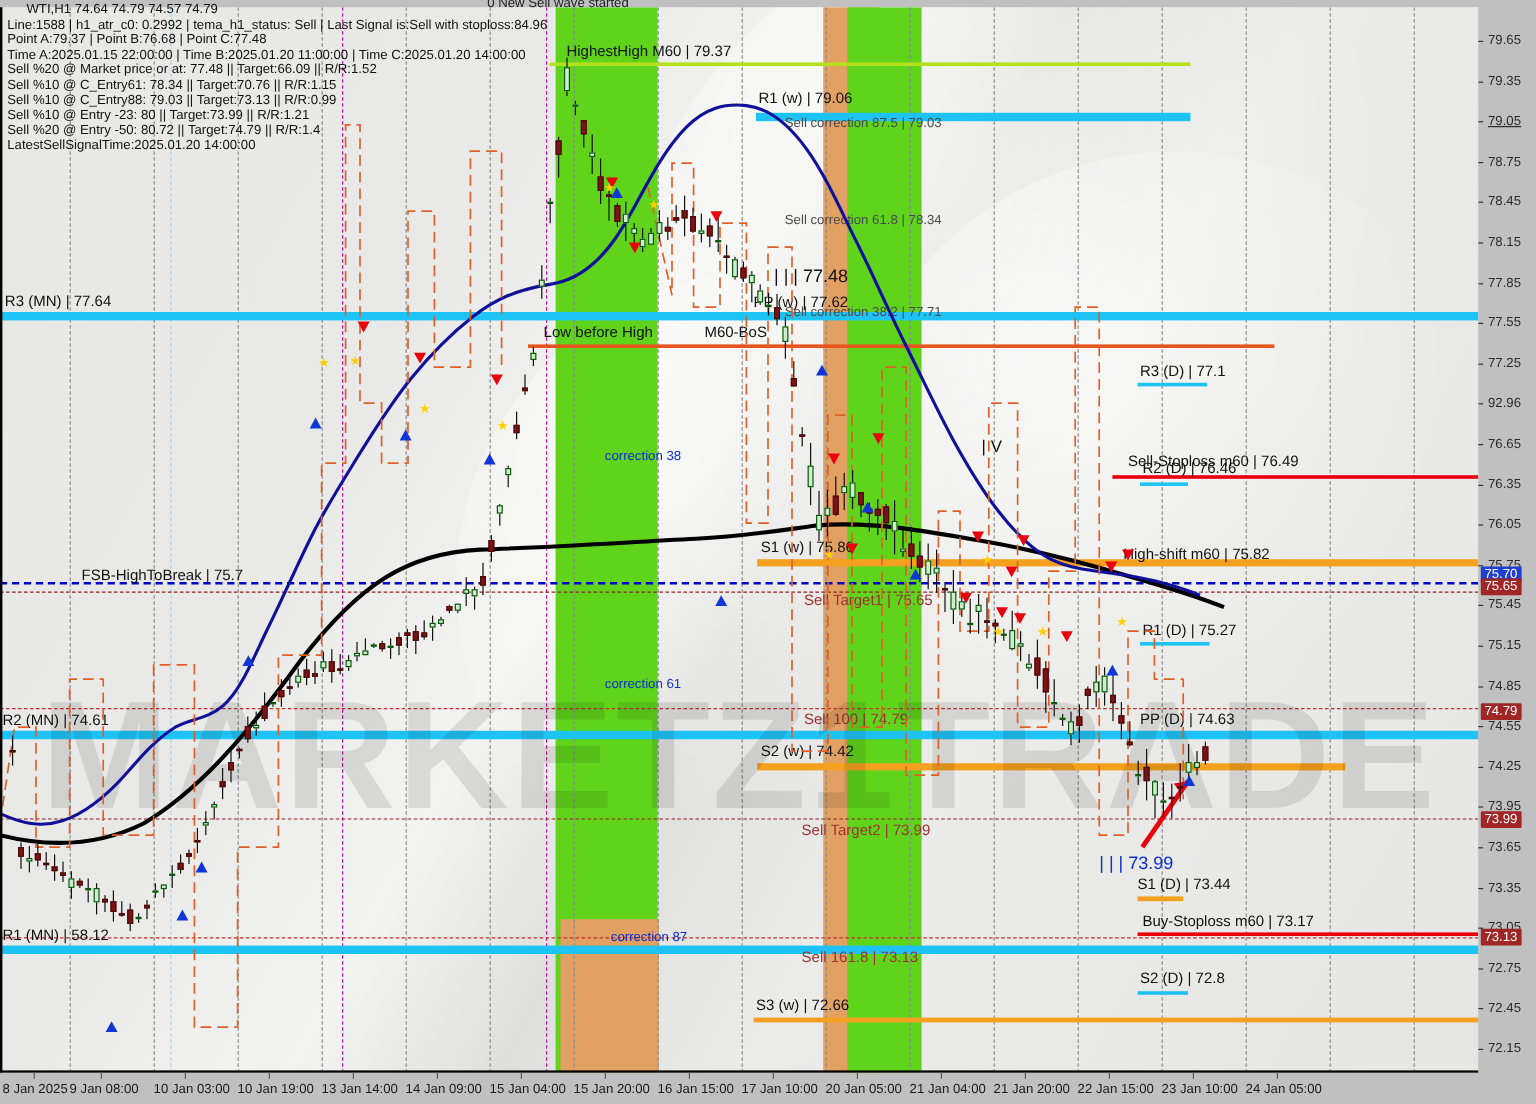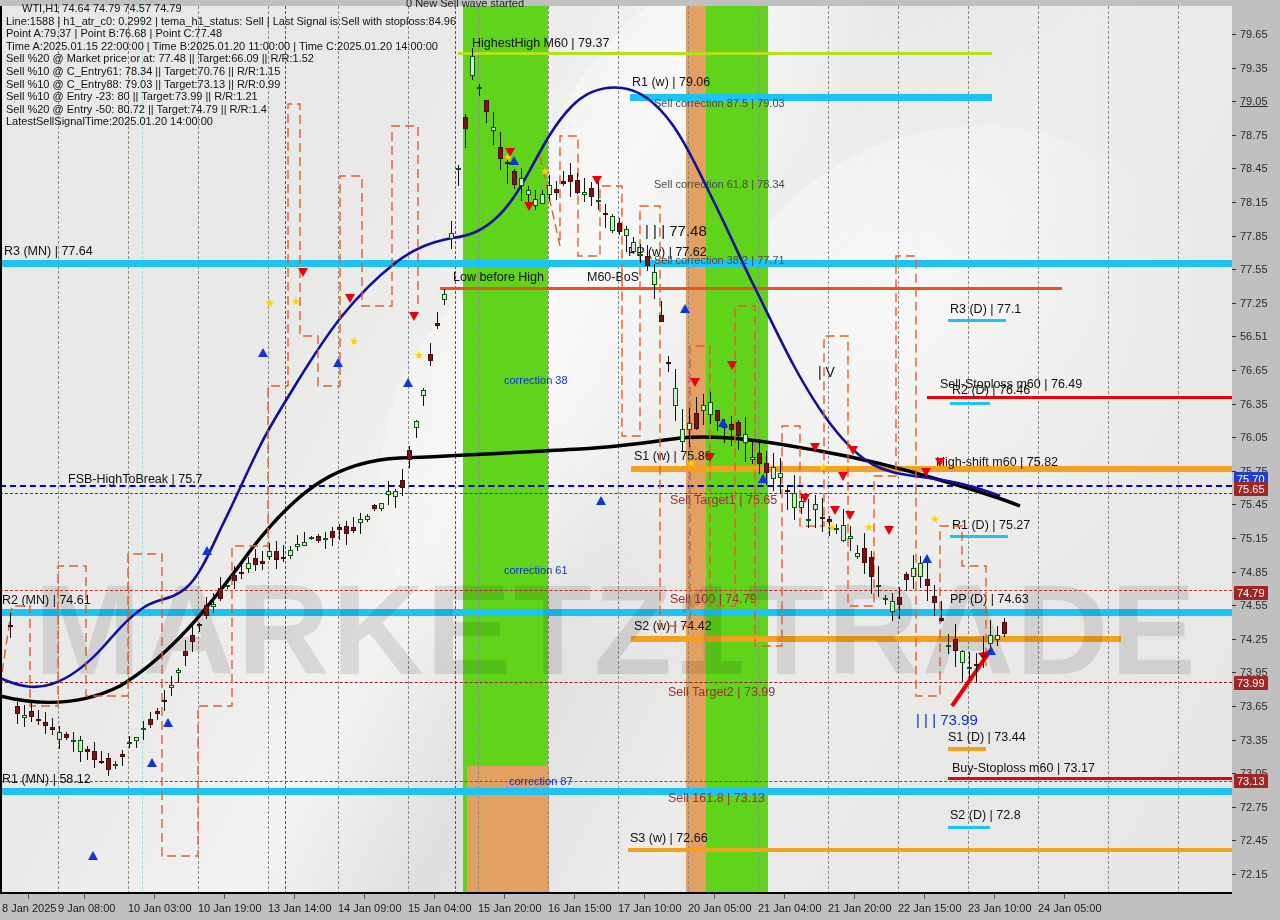--- a/index.html
+++ b/index.html
@@ -579,21 +579,21 @@
       <div class="ptick" style="top: 156.4px; left: 8px;">78.45</div>
       <div class="ptickmark" style="top: 196px;"></div>
       <div class="ptick" style="top: 190px; left: 8px;">78.15</div>
       <div class="ptickmark" style="top: 229.6px;"></div>
       <div class="ptick" style="top: 223.6px; left: 8px;">77.85</div>
       <div class="ptickmark" style="top: 263.2px;"></div>
       <div class="ptick" style="top: 257.2px; left: 8px;">77.55</div>
       <div class="ptickmark" style="top: 296.8px;"></div>
       <div class="ptick" style="top: 290.8px; left: 8px;">77.25</div>
       <div class="ptickmark" style="top: 330.4px;"></div>
-      <div class="ptick" style="top: 324.4px; left: 8px;">56.51</div>
+      <div class="ptick" style="top: 324.4px; left: 8px;">92.96</div>
       <div class="ptickmark" style="top: 364px;"></div>
       <div class="ptick" style="top: 358px; left: 8px;">76.65</div>
       <div class="ptickmark" style="top: 397.6px;"></div>
       <div class="ptick" style="top: 391.6px; left: 8px;">76.35</div>
       <div class="ptickmark" style="top: 431.2px;"></div>
       <div class="ptick" style="top: 425.2px; left: 8px;">76.05</div>
       <div class="ptickmark" style="top: 464.8px;"></div>
       <div class="ptick" style="top: 458.8px; left: 8px;">75.75</div>
       <div class="ptickmark" style="top: 498.4px;"></div>
       <div class="ptick" style="top: 492.4px; left: 8px;">75.45</div>

